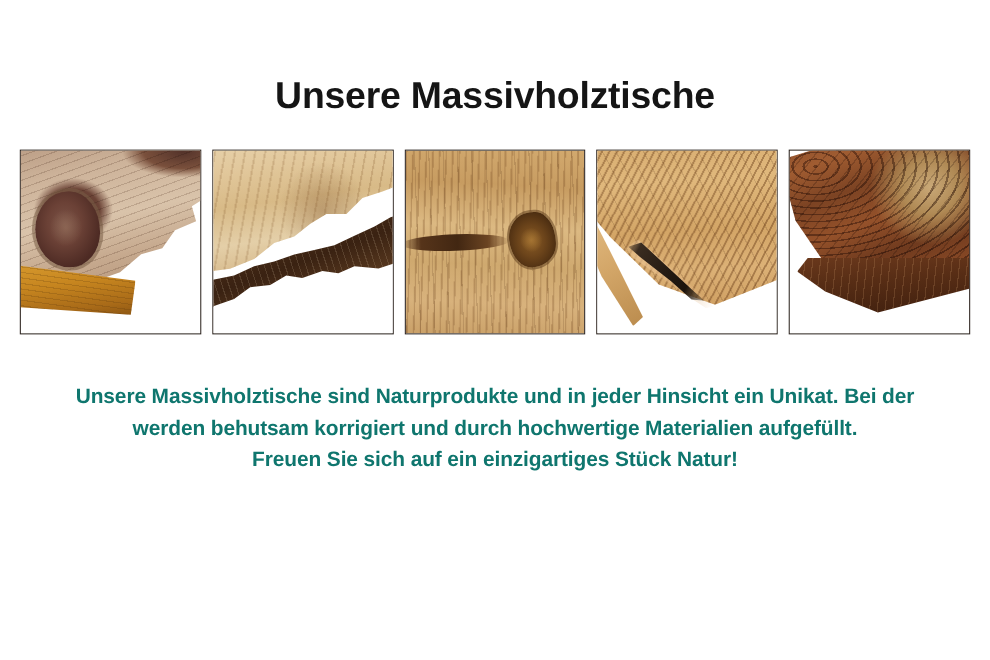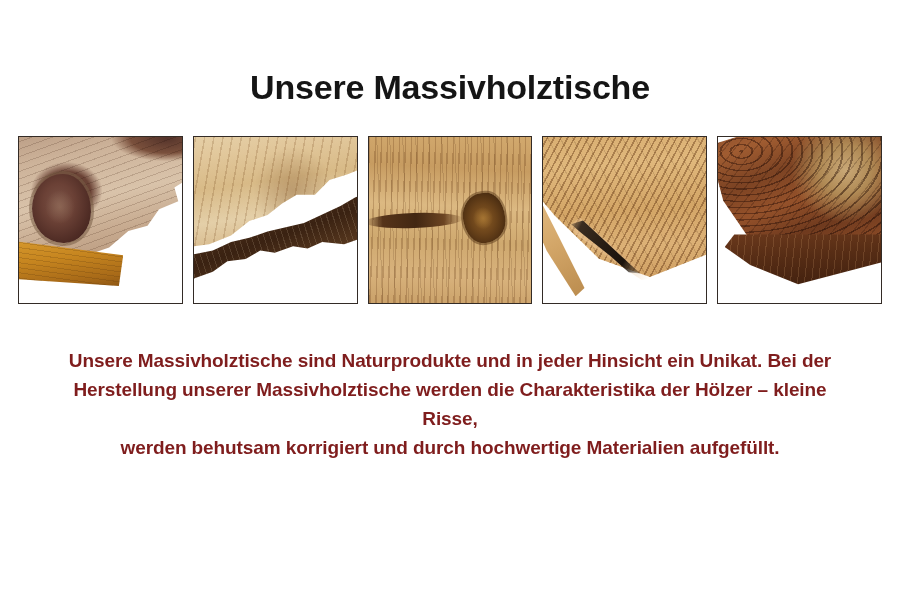--- a/index.html
+++ b/index.html
@@ -255,21 +255,21 @@
   
   #body-copy {
     position: absolute;
     left: 50px;
     top: 346px;
     width: 800px;
     text-align: center;
     font-size: 19px;
     font-weight: bold;
     line-height: 29px;
-    color: #7f1d1d;
+    color: #0f766e;
     letter-spacing: -0.1px;
   }
   #body-copy p { margin: 0; }
 </style>
 </head>
 <body>
 
 <div id="page">
 
   <div id="title">Unsere Massivholztische</div>
@@ -321,17 +321,17 @@
         <div class="p5-top"></div>
         <div class="p5-swirl"></div>
         <div class="p5-edge"></div>
       </div>
     </div>
 
   </div>
 
   <div id="body-copy">
     <p>Unsere Massivholztische sind Naturprodukte und in jeder Hinsicht ein Unikat. Bei der</p>
-    <p>Herstellung unserer Massivholztische werden die Charakteristika der Hölzer – kleine Risse,</p>
     <p>werden behutsam korrigiert und durch hochwertige Materialien aufgefüllt.</p>
+    <p>Freuen Sie sich auf ein einzigartiges Stück Natur!</p>
   </div>
 
 </div>
 
 </body></html>

